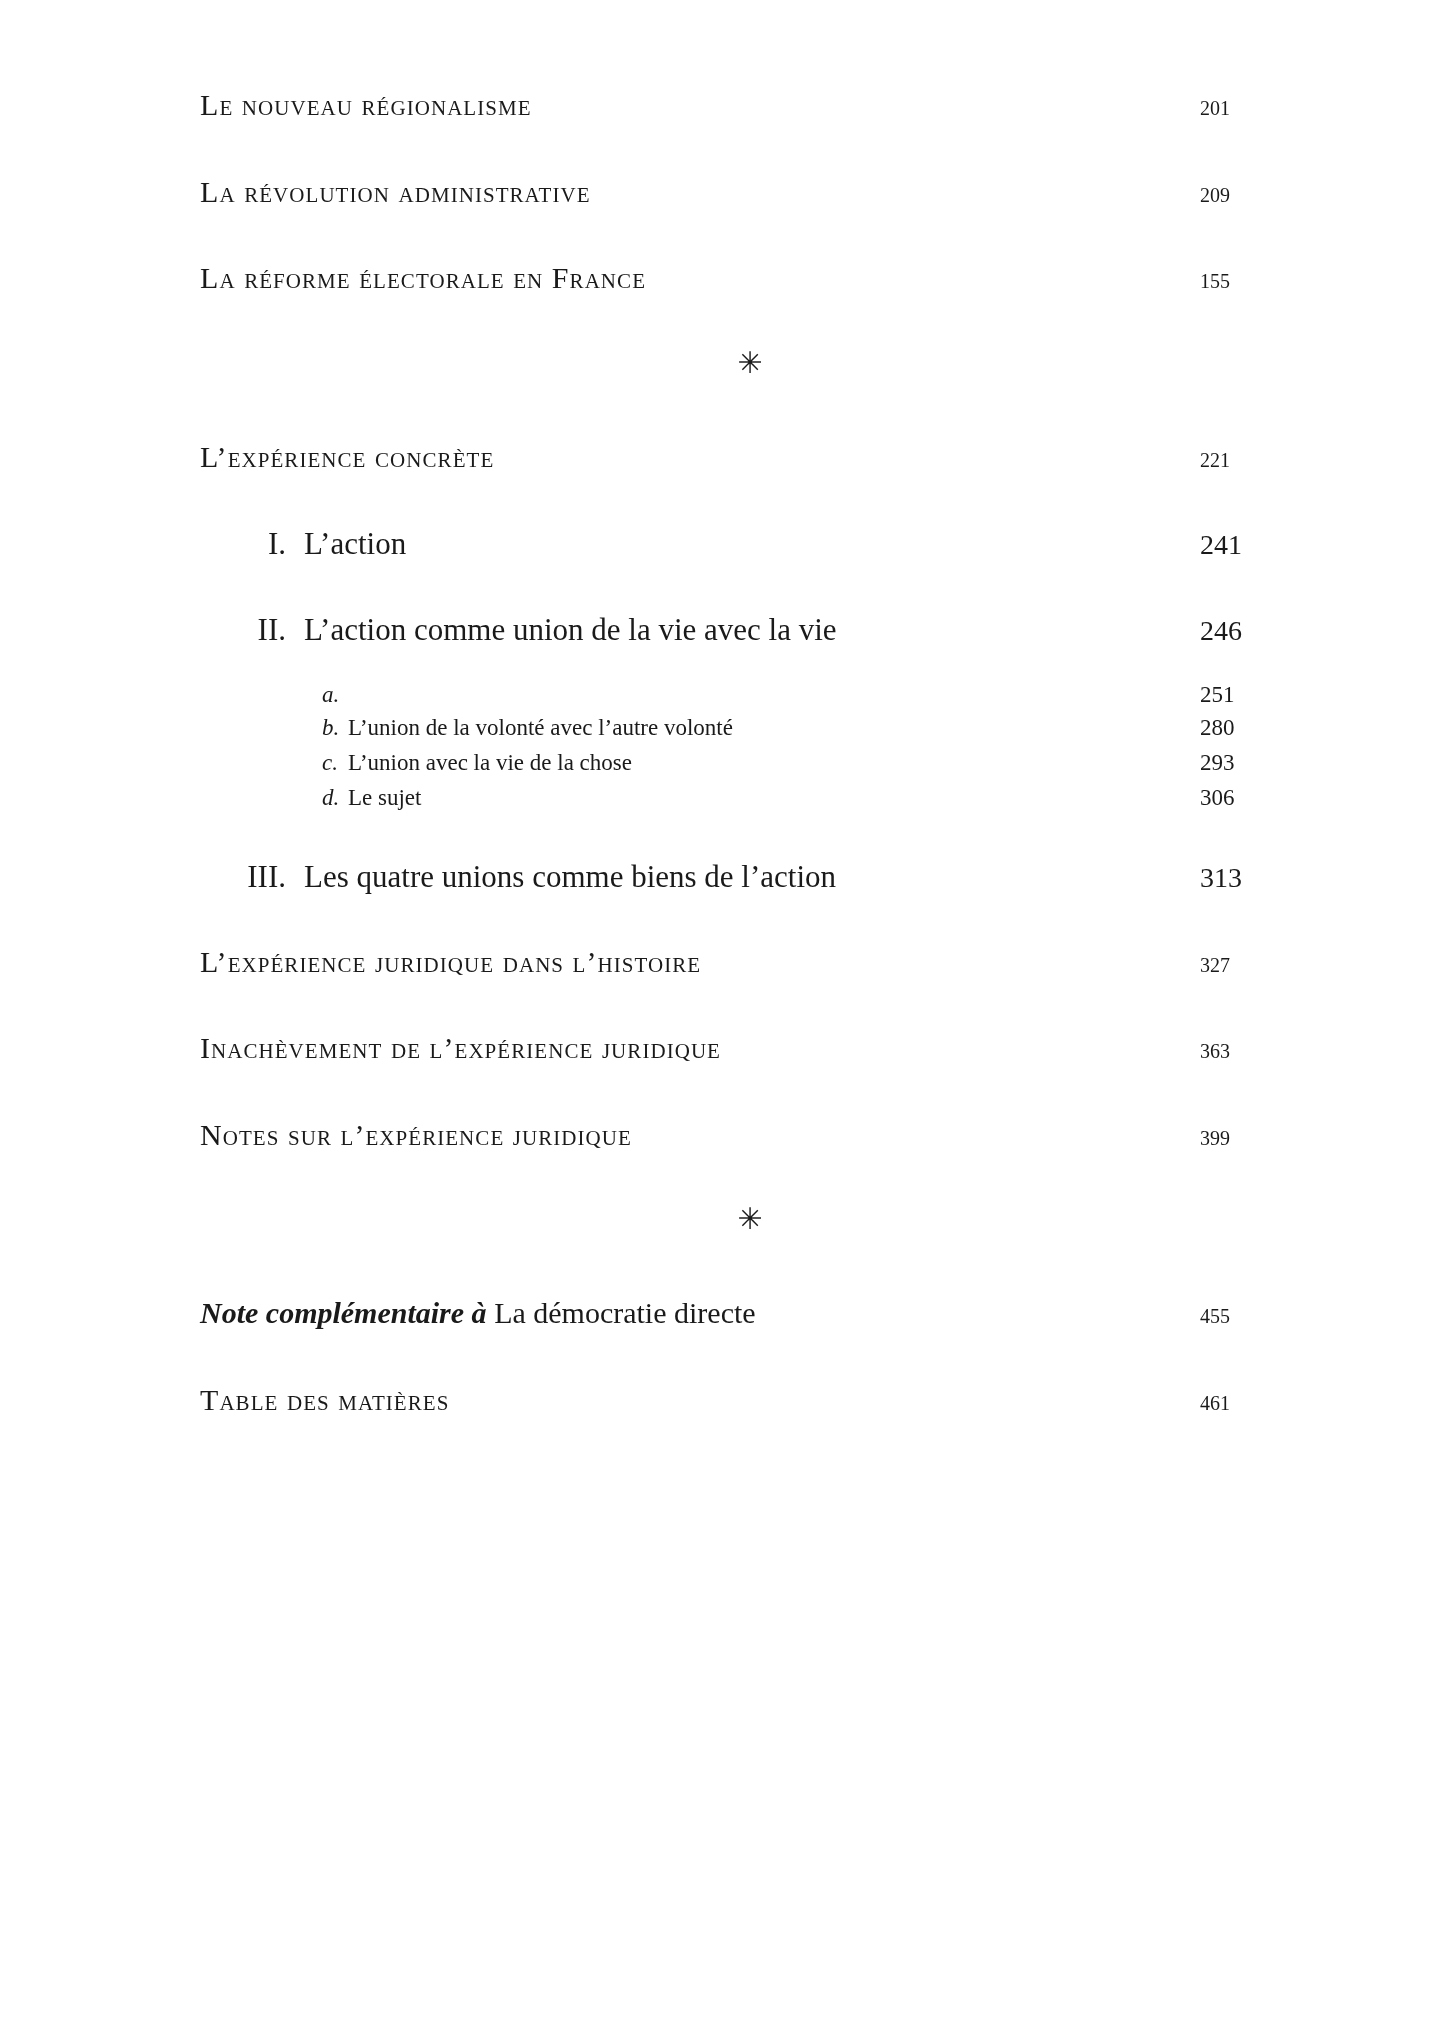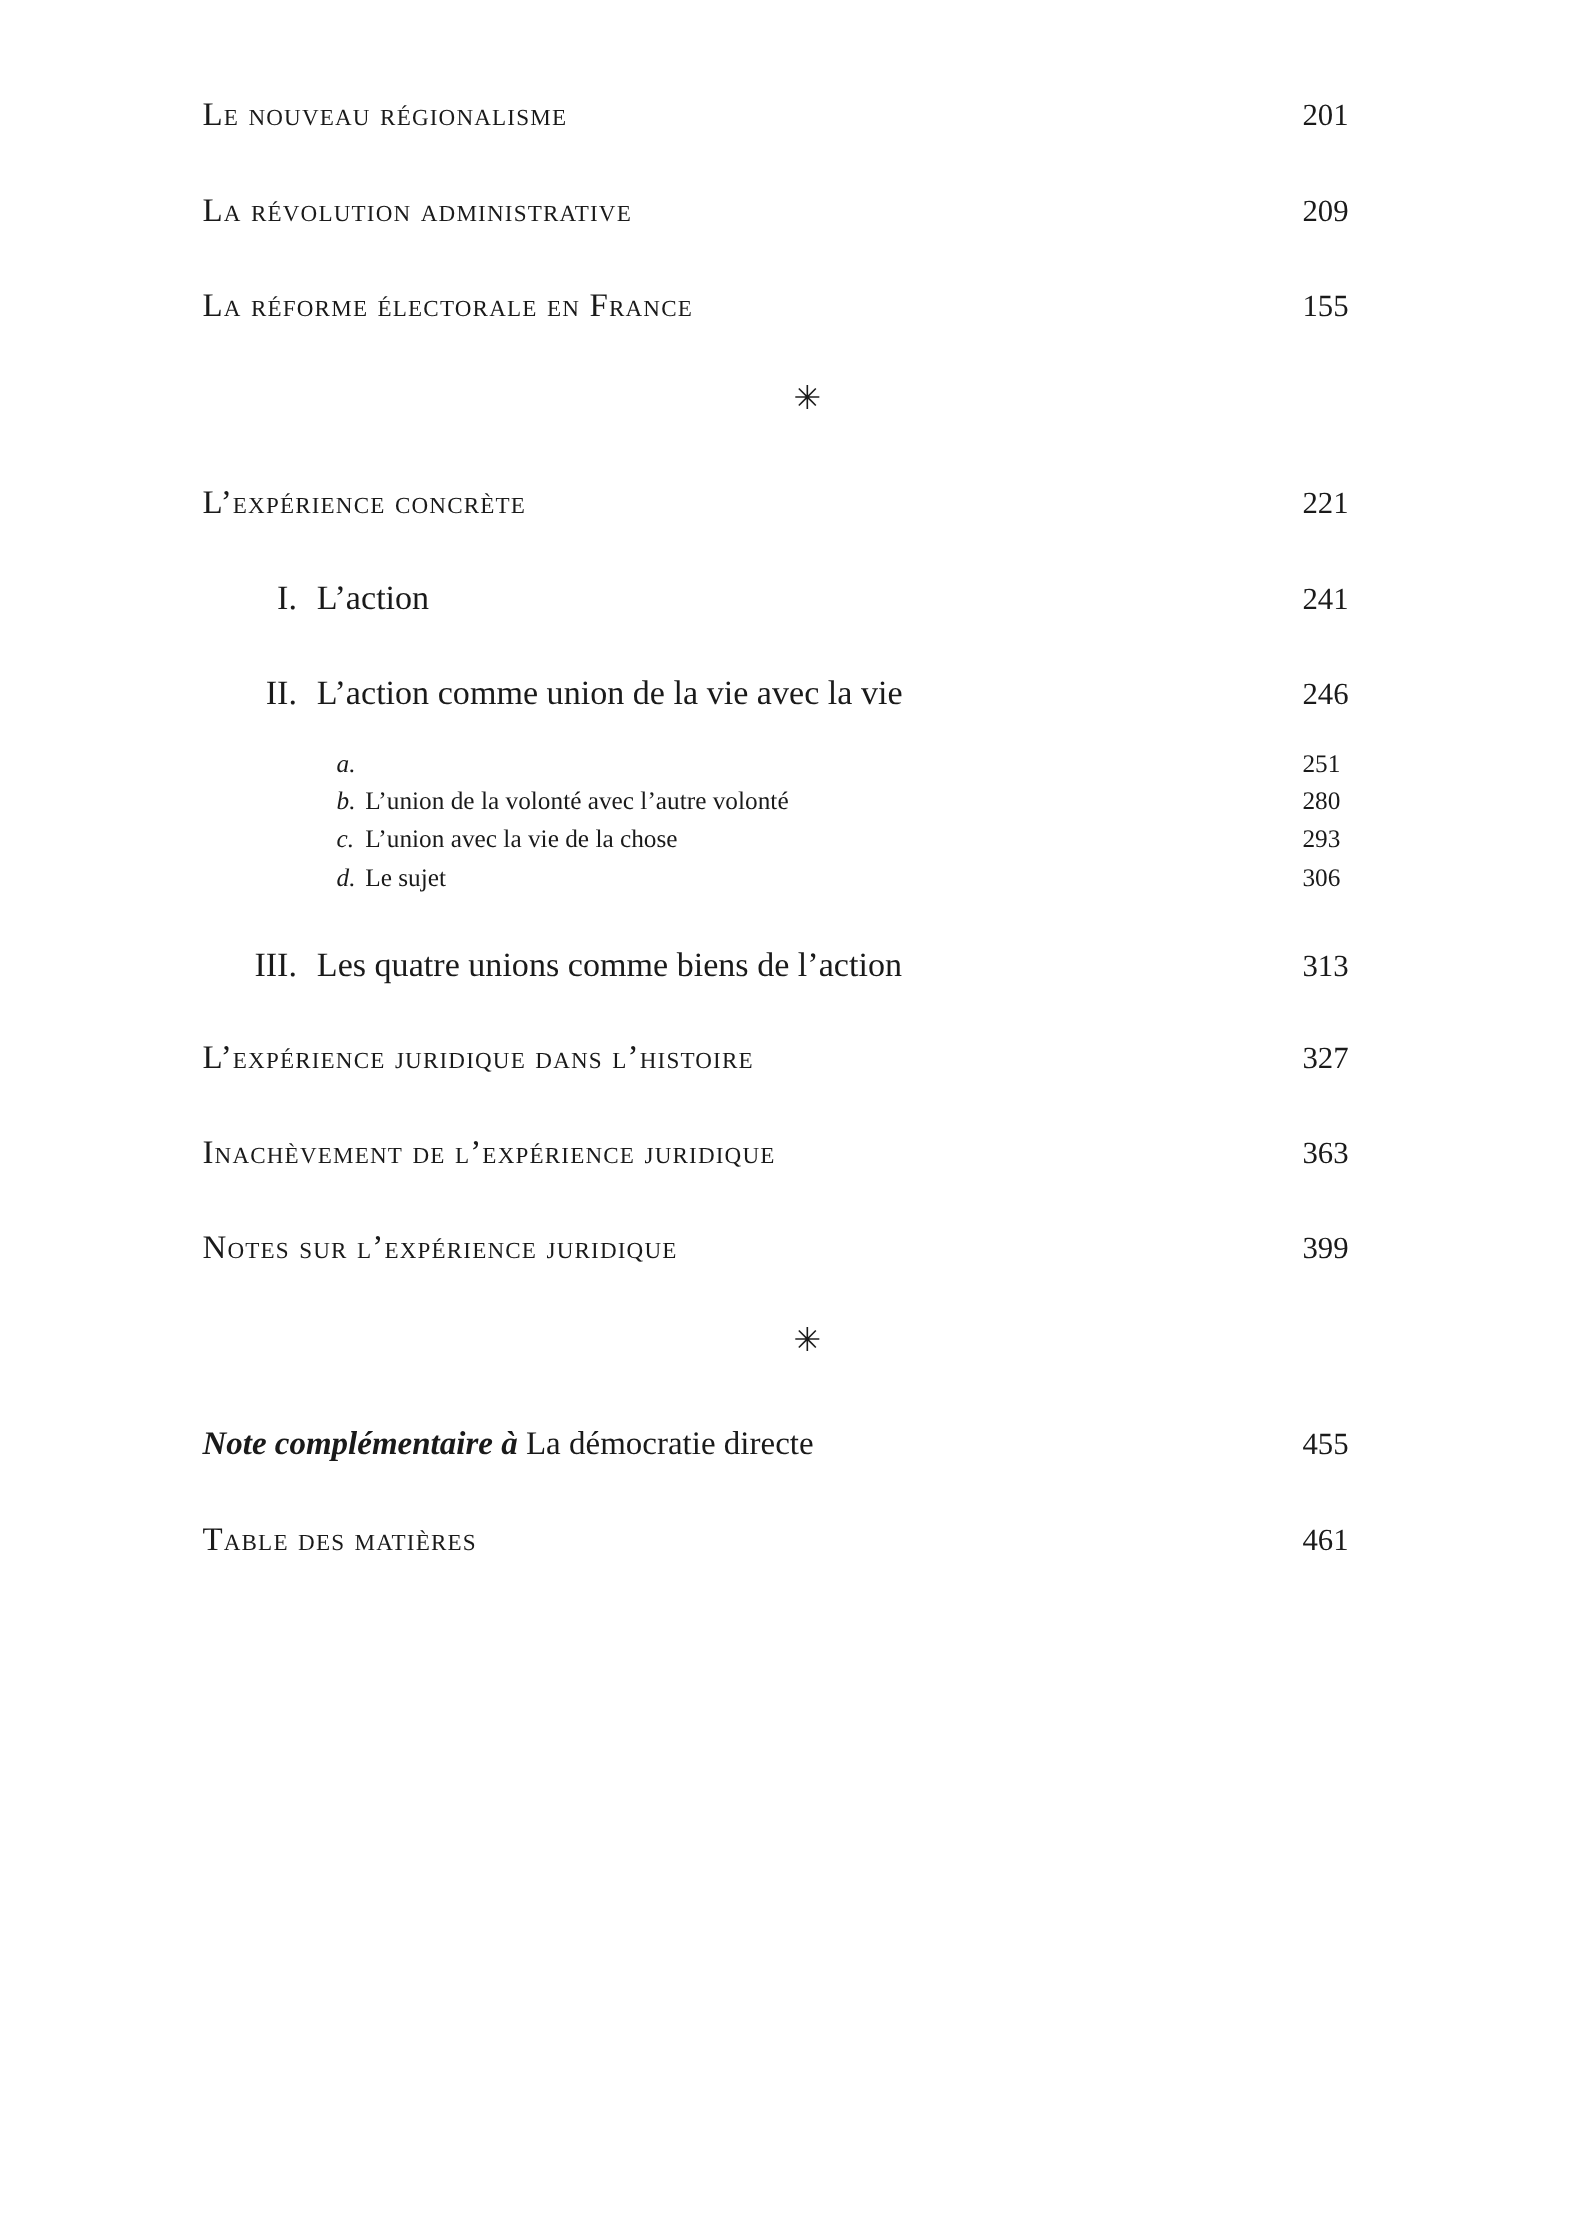--- a/index.html
+++ b/index.html
@@ -20,21 +20,21 @@
     width: 1445px;
     height: 2033px;
     box-sizing: border-box;
     padding: 0;
     overflow: hidden;
   }
 
   
   .toc {
     position: absolute;
-    left: 184px;
+    left: 200px;
     top: 88px;
     width: 1100px;
   }
 
   
   .row {
     display: flex;
     align-items: baseline;
     width: 100%;
   }
@@ -55,21 +55,21 @@
   .chapter {
     margin-bottom: 52px;
   }
   .chapter .label {
     font-size: 30px;
     font-variant: small-caps;
     letter-spacing: 0.035em;
     line-height: 1.15;
   }
   .chapter .pageno {
-    font-size: 28px;
+    font-size: 20px;
     width: 100px;
     font-family: Liberation Serif, serif;
   }
 
   
   .chapter.mixed .label {
     font-variant: normal;
     letter-spacing: 0;
     font-size: 30px;
   }

